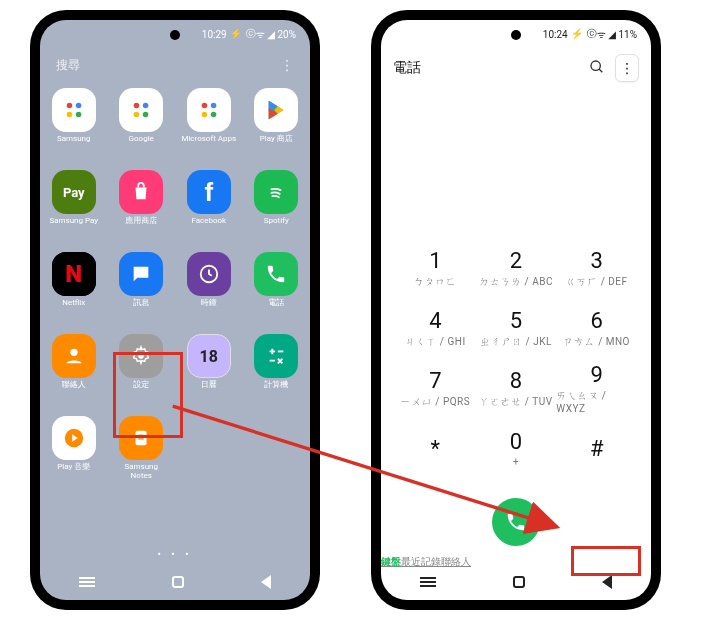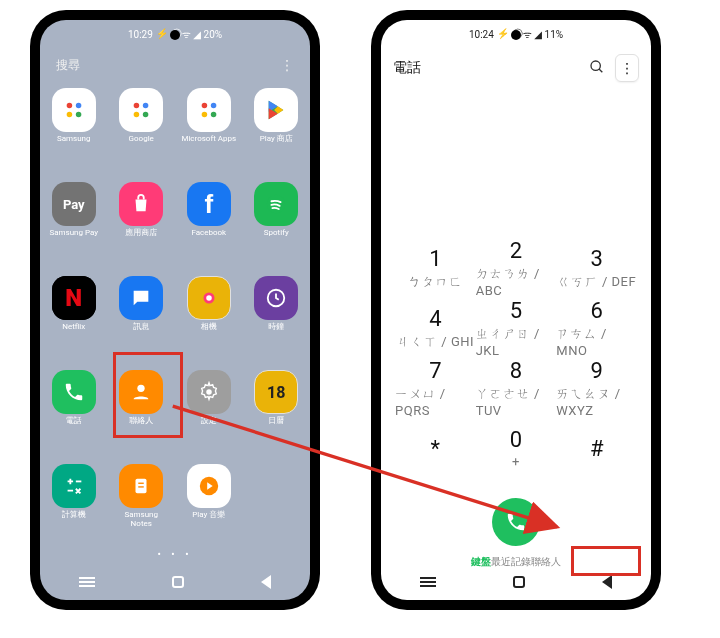--- a/index.html
+++ b/index.html
@@ -47,21 +47,21 @@
     border-radius: 50%;
     z-index: 5;
   }
   
   .statusbar {
     position: absolute;
     top: 0; left: 0; right: 0;
     height: 28px;
     display: flex;
     align-items: center;
-    justify-content: center;
+    justify-content: flex-end;
     padding: 0 14px;
     font-size: 10px;
     color: #fff;
     z-index: 4;
   }
   .phone.right .statusbar { color:#222; }
   .statusbar .sb-left, .statusbar .sb-right { display:flex; gap:4px; align-items:center;}
   
   .home-search {
     position:absolute;
@@ -78,21 +78,21 @@
   .app-grid {
     position:absolute;
     top:68px;
     left:0; right:0;
     bottom:60px;
     display:grid;
     grid-template-columns: repeat(4, 1fr);
     grid-auto-rows: 82px;
     align-content:start;
     justify-items:center;
-    row-gap:12px;
+    row-gap:0;
   }
   .app-cell {
     display:flex;
     flex-direction:column;
     align-items:center;
     gap:3px;
     width:100%;
   }
   .app-icon {
     width:44px;
@@ -179,41 +179,42 @@
     row-gap:0;
   }
   .key{
     display:flex;
     flex-direction:column;
     align-items:center;
     justify-content:center;
     color:#111;
   }
   .key .digit{font-size:22px;font-weight:400;}
-  .key .sub{font-size:13px;color:#777;margin-top:2px;letter-spacing:0.5px;}
+  .key .sub{font-size:10px;color:#777;margin-top:2px;letter-spacing:0.5px;}
   .call-btn{
     position:absolute;
     width:48px;height:48px;
     background:#1fbf5f;
     border-radius:50%;
     left:50%;
     transform:translateX(-50%);
     top:478px;
     display:flex;align-items:center;justify-content:center;
   }
   .tabs{
     position:absolute;
     left:0;right:0;
     top:530px;
     height:24px;
     display:flex;
-    justify-content:center;
+    justify-content:flex-start;
     align-items:center;
     font-size:10px;
     color:#888;
+    text-decoration:underline;
   }
   .tabs .tab.active{ color:#1fbf5f; font-weight:600;}
   .hl-box-right{
     position:absolute;
     border:3px solid #d93025;
     width:70px;
     height:30px;
     left:190px;
     top:526px;
     z-index:10;
@@ -233,23 +234,23 @@
   
   .bg-white{background:#fff;color:#555;}
   .bg-blue{background:#1877f2;}
   .bg-green{background:#1db954;}
   .bg-red{background:#e50914;color:#fff;}
   .bg-pink{background:#ff3b77;}
   .bg-orange{background:#ff8a00;}
   .bg-purple{background:#6b3fa0;}
   .bg-grey{background:#9e9e9e;}
   .bg-teal{background:#00a884;}
-  .bg-pay{background:#737373;}
+  .bg-pay{background:#4d7c0f;}
   .bg-call{background:#1fbf5f;}
-  .bg-white-border{background:#eab308;border:1px solid #e0e0e0;color:#555;}
+  .bg-white-border{background:#c4b5fd;border:1px solid #e0e0e0;color:#555;}
 
   svg.icon {width:22px;height:22px;}
   .search-svg{width:16px;height:16px;}
 </style>
 </head>
 <body>
 
 <div class="stage">
 
   <div class="phone left">
@@ -356,29 +357,20 @@
           </div>
           <div class="app-cell">
             <div class="app-icon bg-blue">
               <svg class="icon" viewBox="0 0 24 24" fill="#fff">
                 <path d="M4 4h16v12H8l-4 4z"></path>
               </svg>
             </div>
             <div class="app-label">訊息</div>
           </div>
           <div class="app-cell">
-            <div class="app-icon bg-white-border">
-              <svg class="icon" viewBox="0 0 24 24" fill="#ff3b77">
-                <circle cx="12" cy="12" r="6"></circle>
-                <circle cx="12" cy="12" r="3" fill="#fff"></circle>
-              </svg>
-            </div>
-            <div class="app-label">相機</div>
-          </div>
-          <div class="app-cell">
             <div class="app-icon bg-purple">
               <svg class="icon" viewBox="0 0 24 24" fill="none" stroke="#fff" stroke-width="2">
                 <circle cx="12" cy="12" r="9"></circle>
                 <path d="M12 7v5l3 2"></path>
               </svg>
             </div>
             <div class="app-label">時鐘</div>
           </div>
           <div class="app-cell">
             <div class="app-icon bg-call">
@@ -416,37 +408,37 @@
             <div class="app-icon bg-teal">
               <svg class="icon" viewBox="0 0 24 24" stroke="#fff" stroke-width="2" fill="none">
                 <path d="M5 7h6M8 4v6"></path>
                 <path d="M14 7h6"></path>
                 <path d="M5 17h6M14 15l5 5M19 15l-5 5"></path>
               </svg>
             </div>
             <div class="app-label">計算機</div>
           </div>
           <div class="app-cell">
+            <div class="app-icon bg-white">
+              <svg class="icon" viewBox="0 0 24 24">
+                <circle cx="12" cy="12" r="10" fill="#ff8a00"></circle>
+                <path d="M10 8l6 4-6 4z" fill="#fff"></path>
+              </svg>
+            </div>
+            <div class="app-label">Play 音樂</div>
+          </div>
+          <div class="app-cell">
             <div class="app-icon bg-orange">
               <svg class="icon" viewBox="0 0 24 24" fill="#fff">
                 <rect x="6" y="4" width="12" height="16" rx="2"></rect>
                 <line x1="9" y1="9" x2="15" y2="9" stroke="#ff8a00" stroke-width="1.5"></line>
                 <line x1="9" y1="13" x2="15" y2="13" stroke="#ff8a00" stroke-width="1.5"></line>
               </svg>
             </div>
             <div class="app-label">Samsung Notes</div>
-          </div>
-          <div class="app-cell">
-            <div class="app-icon bg-white">
-              <svg class="icon" viewBox="0 0 24 24">
-                <circle cx="12" cy="12" r="10" fill="#ff8a00"></circle>
-                <path d="M10 8l6 4-6 4z" fill="#fff"></path>
-              </svg>
-            </div>
-            <div class="app-label">Play 音樂</div>
           </div>
         </div>
 
       <div class="hl-box-left"></div>
 
       <div class="pager-dots">• • •</div>
 
       <div class="navbar">
         <span class="nav-recent"></span>
         <span class="nav-home"></span>

